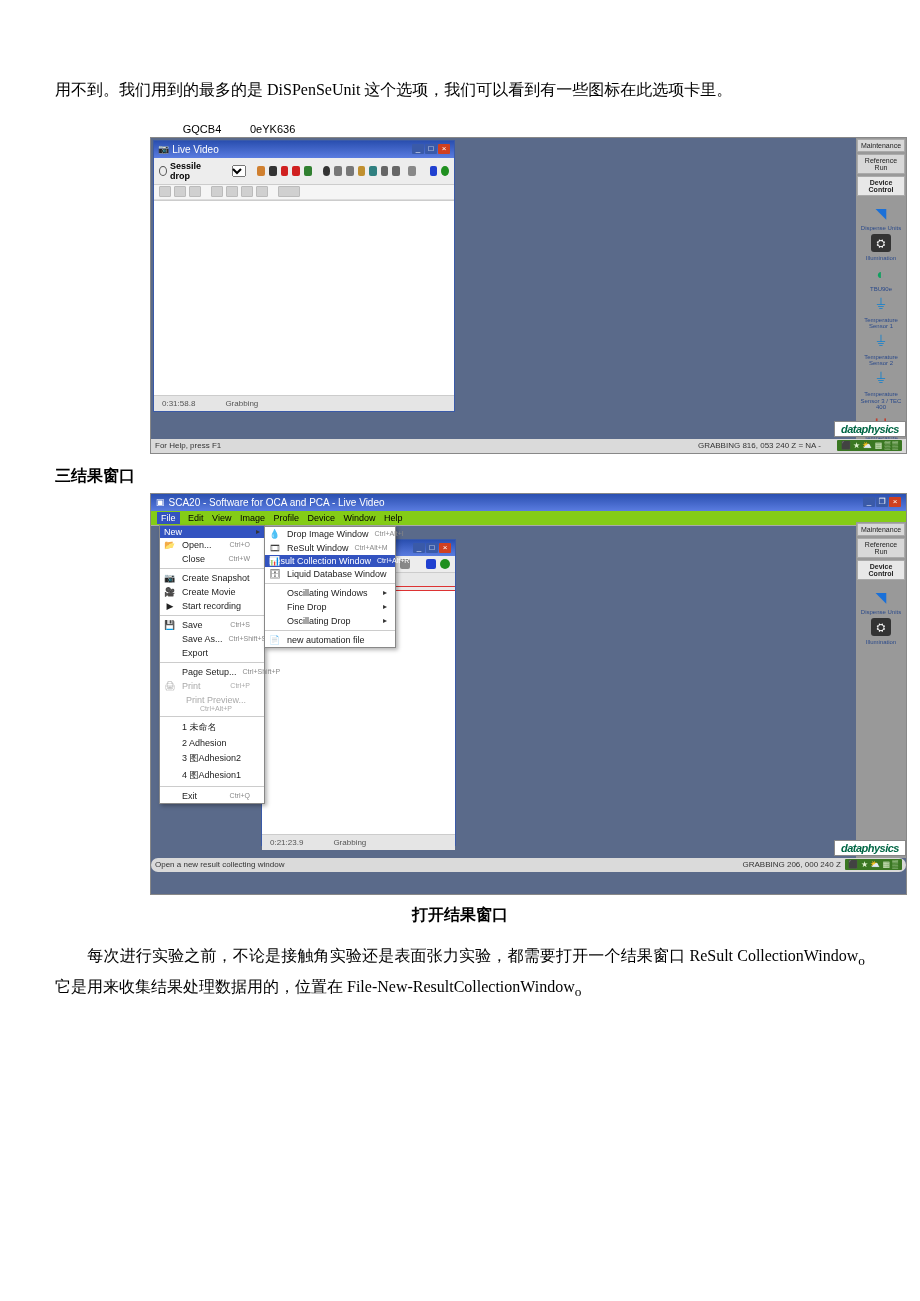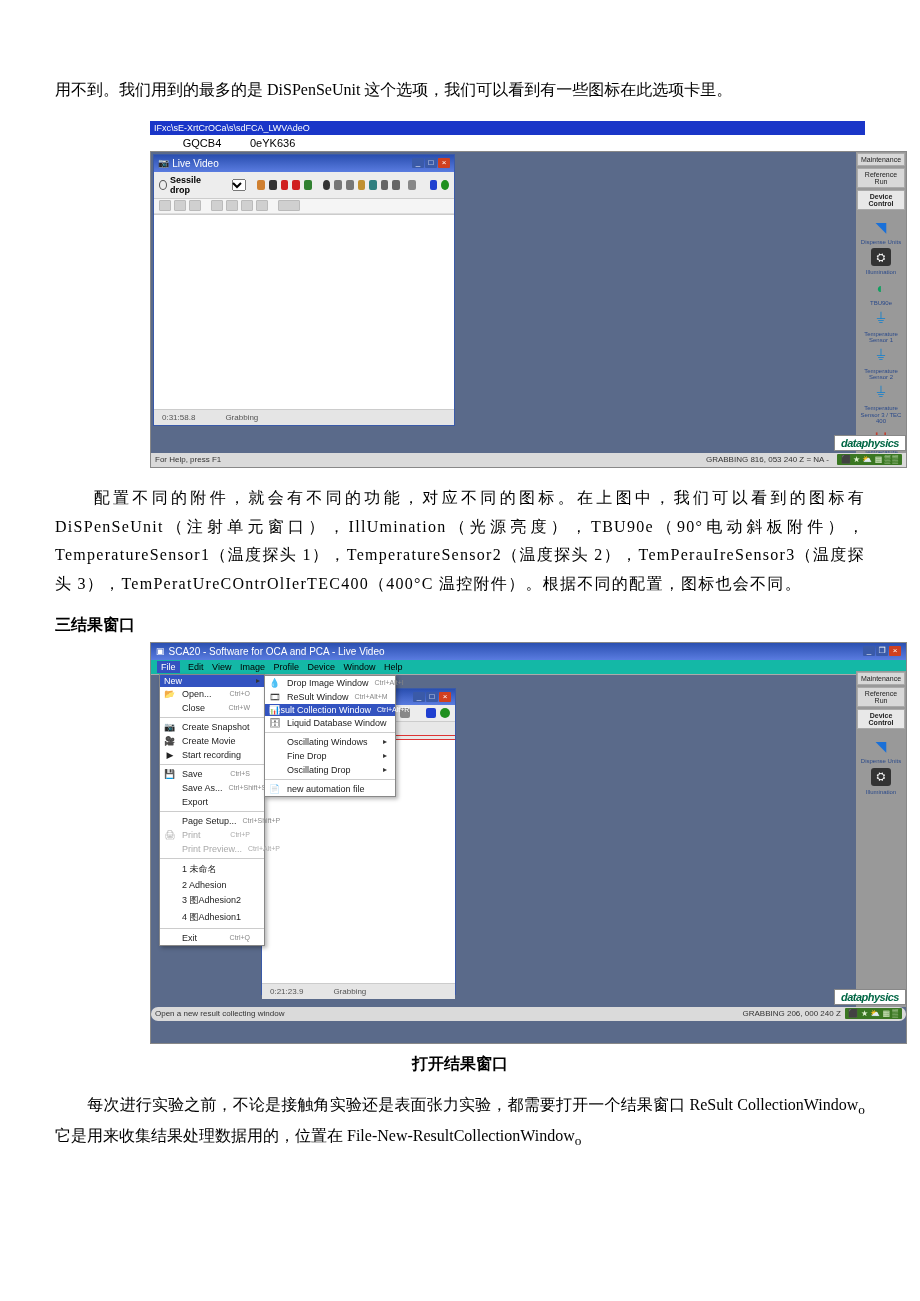--- a/index.html
+++ b/index.html
@@ -29,21 +29,21 @@
   .side-tab { font-size:7px; text-align:center; padding:2px 1px; background:#d8d8d8; border:1px solid #aaa; margin:1px; border-radius:1px; color:#222; }
   .side-icon-row { display:flex; flex-direction:column; align-items:center; gap:3px; padding:7px 2px 0; }
   .side-icon { width:20px; height:18px; border-radius:3px; display:flex; align-items:center; justify-content:center; font-size:14px; }
   .side-label { font-size:6px; color:#2b4a8a; text-align:center; line-height:1.1; }
   .tray-row { position:absolute; bottom:30px; right:0; background:#fff; border:1px solid #888; font-size:11px; font-weight:bold; color:#064; font-style:italic; padding:1px 6px; letter-spacing:-0.5px; }
   .status-main { position:absolute; bottom:0; width:100%; height:14px; background:#dadada; font-size:8px; color:#333; display:flex; align-items:center; justify-content:space-between; padding:0 4px; box-sizing:border-box; }
   .status-tray { background:#3a7722; color:#e0f0d0; font-size:8px; padding:1px 4px; border-radius:1px; display:flex; gap:3px; align-items:center; }
   
   .scr2-wrap .mdi-main { height:380px; }
   .appbar { background:linear-gradient(#2a4fb0,#5a7ce0); color:#fff; font-size:10px; display:flex; justify-content:space-between; align-items:center; padding:3px 5px; }
-  .menubar { background:#14b8a6; font-size:9px; padding:2px 6px; border-bottom:1px solid #aaa; }
+  .menubar { background:#84cc16; font-size:9px; padding:2px 6px; border-bottom:1px solid #aaa; }
   .menubar span { margin-right:6px; }
   .menubar .sel { background:#3353c0; color:#fff; padding:1px 4px; }
   .dropdown { position:absolute; background:#fff; border:1px solid #888; font-size:9px; color:#222; box-shadow:2px 2px 4px rgba(0,0,0,0.3); z-index:5; }
   .dd-row { display:flex; justify-content:space-between; align-items:center; padding:2px 8px 2px 22px; white-space:nowrap; position:relative; }
   .dd-row.sel { background:#3353c0; color:#fff; }
   .dd-sep { border-top:1px solid #ccc; margin:2px 0; }
   .dd-ico { position:absolute; left:4px; width:12px; height:12px; font-size:9px; display:flex; align-items:center; justify-content:center; }
   .sub-menu { position:absolute; left:100%; top:0; }
   .dd-arrow::after { content:"▸"; font-size:8px; margin-left:8px; color:#333; }
   .taskbar { position:absolute; bottom:0; left:0; width:100%; height:22px; background:linear-gradient(#3b79e0,#2656b0); display:flex; align-items:center; font-size:9px; color:#fff; }
@@ -52,21 +52,20 @@
   .tb-right { margin-left:auto; display:flex; gap:3px; align-items:center; padding-right:4px; }
 </style>
 </head>
 <body>
 
 <div class="page">
 
   <p class="para">用不到。我们用到的最多的是 DiSPenSeUnit 这个选项，我们可以看到有一些图标在此选项卡里。</p>
 
   <div class="screenshot-holder">
-    <div class="scr1-bar1">IFxc\sE-XrtCrOCa\s\sdFCA_LWVAdeO</div>
     <div class="scr1-bar2">
       <span class="c1">GQCB4</span>
       <span>0eYK636</span>
     </div>
     <div class="mdi-main">
 
       <div class="sub-window" style="left:2px;top:2px;width:300px;height:270px;">
         <div class="sub-title">
           <span style="display:flex;align-items:center;gap:3px;">
               <span style="font-size:9px;">📷</span>
@@ -141,29 +140,28 @@
           <span class="side-label">Temperature Sensor 2</span>
           <span class="side-icon" style="color:#1080d0;">⏚</span>
           <span class="side-label">Temperature Sensor 3 / TEC 400</span>
           <span class="side-icon" style="color:#c04030;font-size:10px;">❙❙</span>
           <span class="side-label">Temperature Controller TEC 400</span>
         </div>
       </div>
       <div class="tray-row" style="bottom:16px;">dataphysics</div>
       <div class="status-main">
         <span>For Help, press F1</span>
-        <span style="display:flex;gap:8px;align-items:center;">
+        <span style="display:flex;gap:16px;align-items:center;">
           <span>GRABBING 816, 053  240   Z = NA -</span>
           <span class="status-tray">⬛ ★ ⛅ ▦ ▒ ▒</span>
         </span>
       </div>
     </div>
   </div>
 
-  <p class="para spaced">　　配置不同的附件，就会有不同的功能，对应不同的图标。在上图中，我们可以看到的图标有 DiSPenSeUnit（注射单元窗口），IllUmination（光源亮度），TBU90e（90°电动斜板附件），TemperatureSensor1（温度探头 1），TemperatureSensor2（温度探头 2），TemPerauIreSensor3（温度探头 3），TemPeratUreCOntrOlIerTEC400（400°C 温控附件）。根据不同的配置，图标也会不同。</p>
 
   <div class="heading">三结果窗口</div>
 
   <div class="screenshot-holder scr2-wrap">
     <div class="mdi-main" style="height:400px;">
       <div class="appbar">
         <span style="display:flex;align-items:center;gap:4px;">
             <span style="font-size:9px;">▣</span>
             <span>SCA20 - Software for OCA and PCA - Live Video</span>
           </span>
@@ -262,21 +260,21 @@
           <div class="dd-sep"></div>
           <div class="dd-row">
               <span>Page Setup...</span>
               <span style="font-size:7px;color:#888;">Ctrl+Shift+P</span>
             </div>
           <div class="dd-row" style="color:#aaa;">
               <span class="dd-ico">🖨</span>
               <span>Print</span>
               <span style="font-size:7px;">Ctrl+P</span>
             </div>
-          <div class="dd-row" style="color:#aaa;">
+          <div class="dd-row" style="color:#aaa;flex-direction:column;">
               <span>Print Preview...</span>
               <span style="font-size:7px;">Ctrl+Alt+P</span>
             </div>
           <div class="dd-sep"></div>
           <div class="dd-row">
               <span>1 未命名</span>
             </div>
           <div class="dd-row">
               <span>2 Adhesion</span>
             </div>

